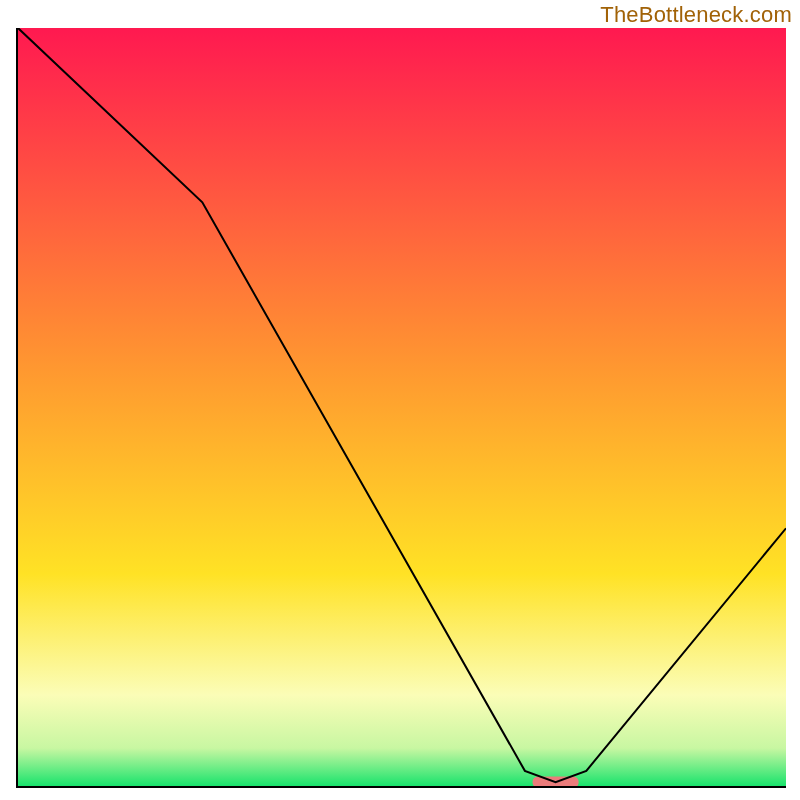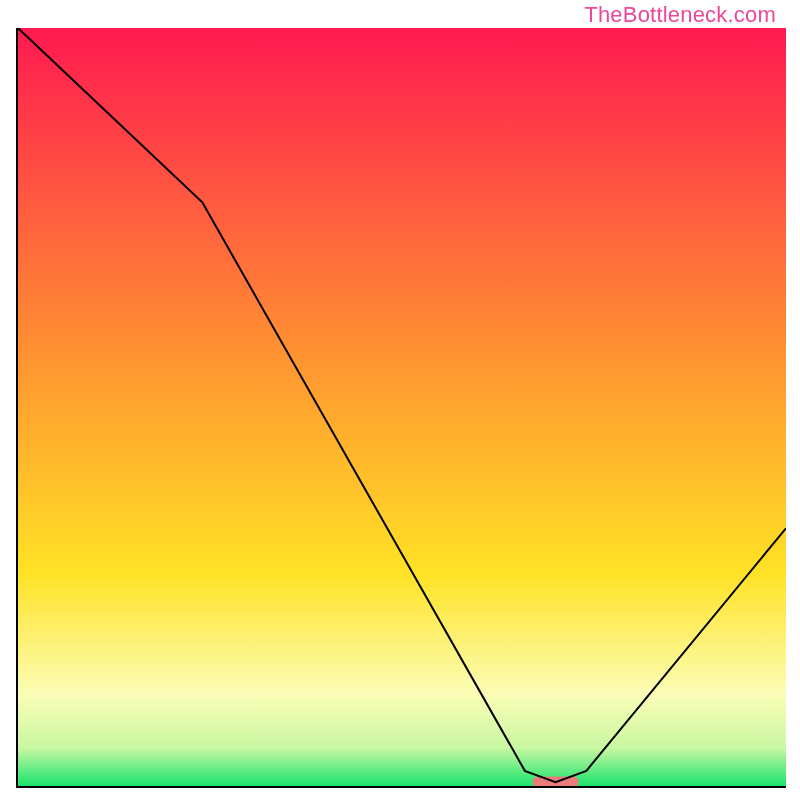--- a/index.html
+++ b/index.html
@@ -12,24 +12,24 @@
     overflow: hidden;
   }
   .stage {
     position: relative;
     width: 800px;
     height: 800px;
   }
   .watermark {
     position: absolute;
     top: 2px;
-    right: 24px;
+    right: 8px;
     font-size: 22px;
     font-weight: 500;
-    color: #ec4899;
+    color: #a16207;
     letter-spacing: 0.2px;
   }
   .plot {
     position: absolute;
     left: 16px;
     top: 28px;
     width: 770px;
     height: 760px;
     box-sizing: border-box;
     border-left: 2px solid #000;

